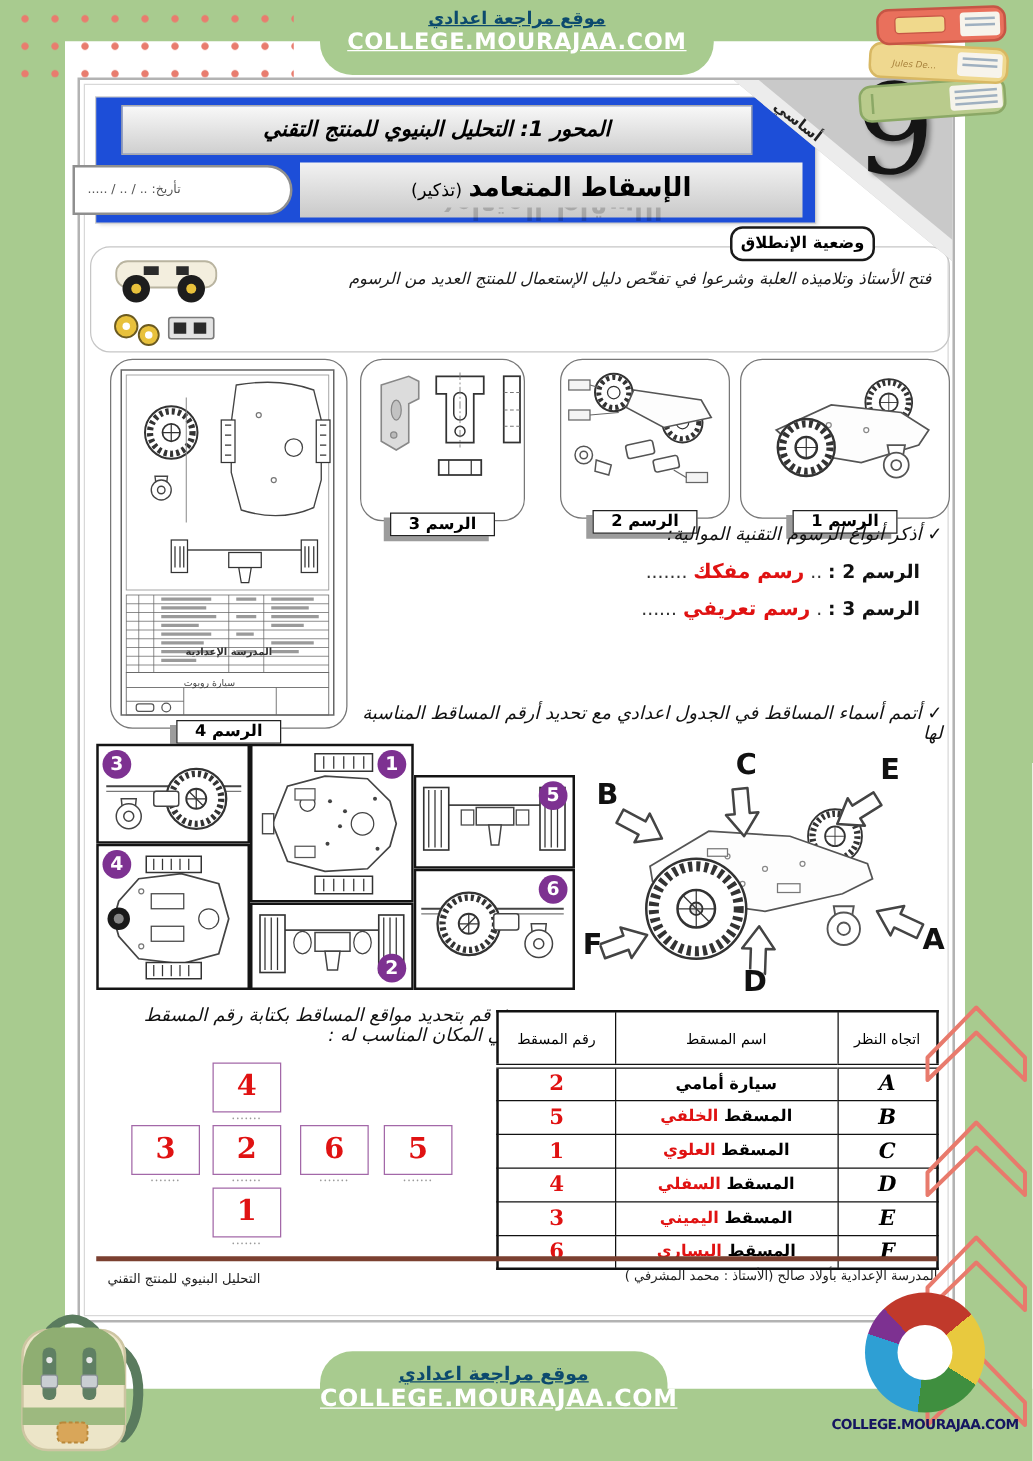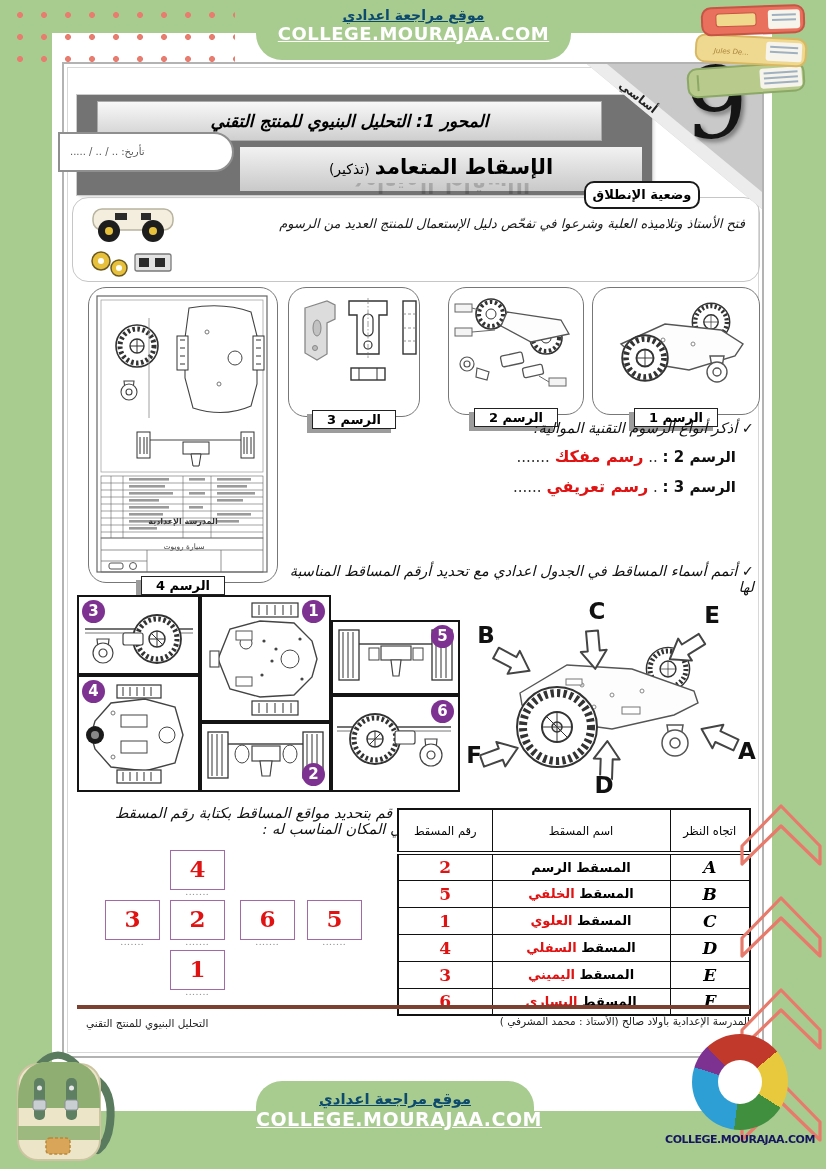--- a/index.html
+++ b/index.html
@@ -25,21 +25,21 @@
 
   
   .page { position:absolute; left:62px; top:62px; width:702px; height:996px; background:#fff;
           border:2.5px solid #b3b3b3; box-shadow:inset 0 0 0 3px #fff, inset 0 0 0 4px #d8d8d8; z-index:1; }
 
   
   .grade-tri { right:0; top:0; width:175px; height:145px; z-index:2; }
   .grade-9 { right:14px; top:-10px; font-family:"DejaVu Serif", serif; font-size:100px; line-height:1;
              color:#151515; text-shadow:3px 3px 4px rgba(0,0,0,.4); }
   .grade-lbl { right:102px; top:26px; transform:rotate(38deg); font-size:12px; font-weight:bold; color:#222; }
-  .hframe { left:13px; top:31px; width:575px; height:100px; background:#737373;
+  .hframe { left:13px; top:14px; width:575px; height:100px; background:#1d4ed8;
             box-shadow:0 0 0 1px #ccc, 2px 2px 3px #ddd; z-index:1; }
   .bar1 { left:20px; top:6px; width:505px; height:40px; background:linear-gradient(#f8f8f8,#cfcfcf);
           border:1px solid #aaa; text-align:center; line-height:38px; font-weight:bold; font-style:italic; font-size:17px; direction:rtl; }
   .bar2 { left:163px; top:52px; width:402px; height:44px; background:linear-gradient(#f2f2f2,#c9c9c9);
           text-align:center; direction:rtl; }
   .lesson-main { font-weight:bold; font-size:21px; letter-spacing:1px; line-height:40px; }
   .lesson-note { font-size:14px; font-weight:normal; }
   .lesson-reflect { position:absolute; left:0; right:0; top:36px; height:14px; overflow:hidden;
                     transform:scaleY(-1); opacity:.18; font-weight:bold; font-size:21px; letter-spacing:1px; text-align:center; }
   .date-tab { left:-6px; top:68px; width:176px; height:40px; background:#fff; border:2px solid #8f8f8f;
@@ -59,21 +59,21 @@
   .card { position:absolute; background:#fff; border:1.6px solid #777; border-radius:18px; }
   .card1 { left:528px; top:223px; width:168px; height:128px; }
   .card2 { left:384px; top:223px; width:136px; height:128px; }
   .card3 { left:224px; top:223px; width:132px; height:130px; }
   .card4 { left:24px;  top:223px; width:190px; height:296px; }
   .dlabel { position:absolute; bottom:-13px; left:50%; transform:translateX(-50%);
             background:#fff; border:1.2px solid #222; box-shadow:-5px 4px 0 #9c9c9c;
             padding:1px 14px; font-weight:bold; font-size:13px; white-space:nowrap; direction:rtl; }
   .sheet-school { position:absolute; left:10px; right:10px; top:229px; text-align:center;
                   font-size:8px; font-weight:bold; color:#333; direction:rtl; }
-  .sheet-title  { position:absolute; left:58px; width:74px; top:254px; text-align:center;
+  .sheet-title  { position:absolute; left:58px; width:74px; top:254px; text-align:left;
                   font-size:7.5px; color:#444; direction:rtl; }
 
   
   .q1 { right:8px; top:356px; width:345px; direction:rtl; text-align:right; }
   .q-prompt { font-style:italic; font-size:14.5px; color:#111; }
   .q1-item { margin:11px 18px 0 0; font-size:15px; white-space:nowrap; }
   .q1-label { font-weight:bold; color:#111; }
   .q1-dots { color:#333; letter-spacing:1px; }
   .q1-ans { color:#e01212; font-weight:bold; font-size:16px; }
   .q2 { right:8px; top:499px; width:480px; direction:rtl; text-align:right; }
@@ -654,21 +654,21 @@
         <col style="width:94px">
       </colgroup>
     <tbody>
         <tr>
       <th>اتجاه النظر</th>
       <th>اسم المسقط</th>
       <th>رقم المسقط</th>
     </tr>
     <tr>
       <td class="td-letter">A</td>
-      <td class="td-name"><span>المسقط الرسم</span> <span class="red"></span></td>
+      <td class="td-name"><span>سيارة أمامي</span> <span class="red"></span></td>
       <td class="td-num">2</td>
     </tr>
     <tr>
       <td class="td-letter">B</td>
       <td class="td-name"><span>المسقط</span> <span class="red">الخلفي</span></td>
       <td class="td-num">5</td>
     </tr>
     <tr>
       <td class="td-letter">C</td>
       <td class="td-name"><span>المسقط</span> <span class="red">العلوي</span></td>

